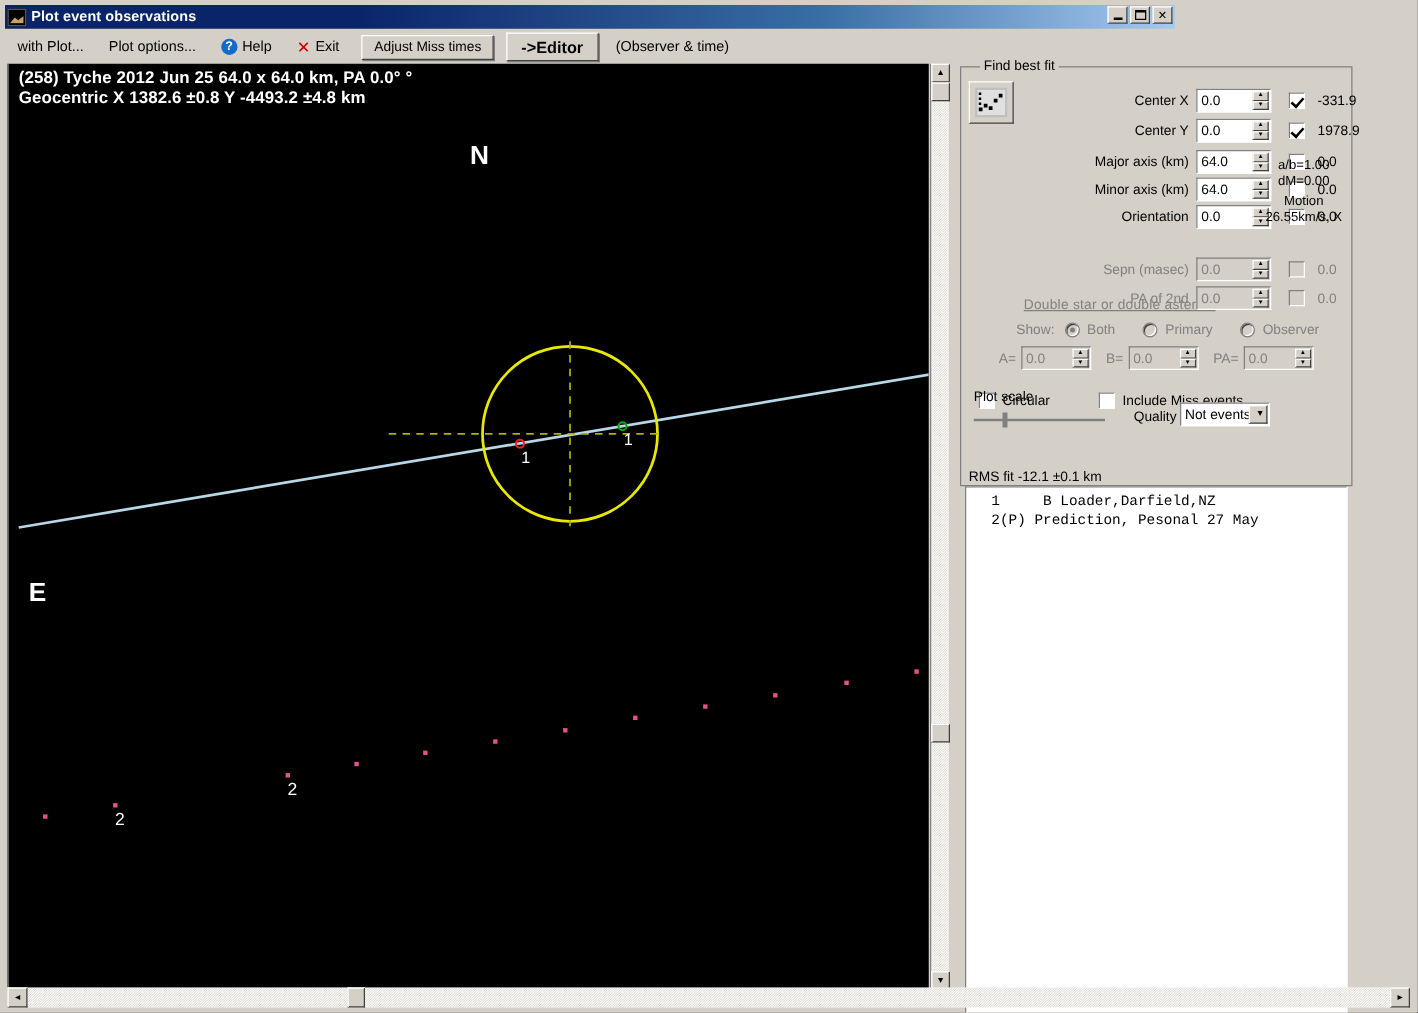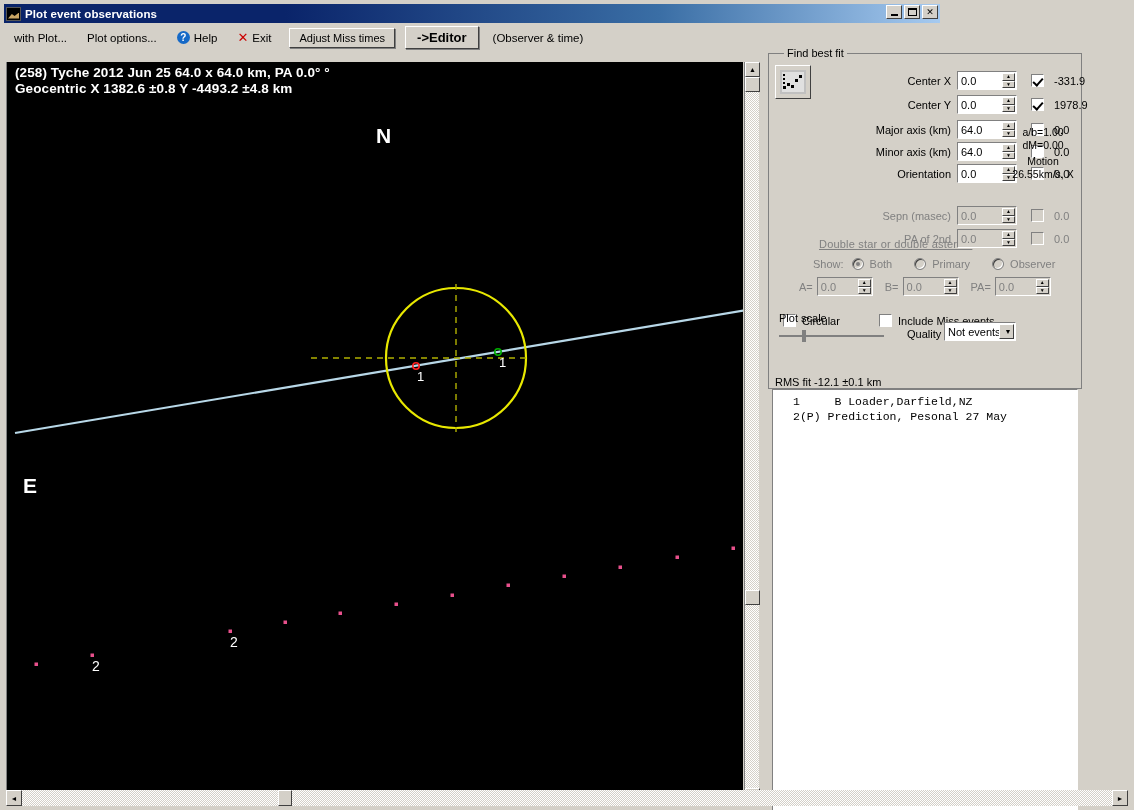--- a/index.html
+++ b/index.html
@@ -37,21 +37,21 @@
   .btn-raised{margin-left:8px;padding:3px 9px;background:#d4d0c8;
     border-top:1px solid #fff;border-left:1px solid #fff;
     border-right:1px solid #404040;border-bottom:1px solid #404040;
     font-size:11px;box-shadow:1px 1px 0 #808080;}
   .btn-editor{margin-left:10px;padding:3px 11px;background:#d4d0c8;font-weight:bold;font-size:13px;
     border-top:1px solid #fff;border-left:1px solid #fff;
     border-right:1px solid #404040;border-bottom:1px solid #404040;box-shadow:1px 1px 0 #808080;}
   .obs-time{margin-left:14px;font-size:11.5px;}
 
   
-  .plotwrap{position:absolute;left:4px;top:60px;width:752px;height:741px;}
+  .plotwrap{position:absolute;left:4px;top:49px;width:752px;height:741px;}
   .plot{position:absolute;left:0;top:0;width:736px;height:741px;background:#000;
     border-left:1px solid #808080;overflow:hidden;}
   .plot-hdr{position:absolute;left:8px;top:3px;color:#fff;font-size:13.5px;line-height:16px;
      font-weight:bold;letter-spacing:0.1px;white-space:nowrap;}
   .compass-n{position:absolute;left:369px;top:62px;color:#fff;font-size:21px;font-weight:bold;}
   .compass-e{position:absolute;left:16px;top:412px;color:#fff;font-size:21px;font-weight:bold;}
 
   
   .vscroll{position:absolute;left:738px;top:0;width:15px;height:741px;
      background:#fff;background-image:

